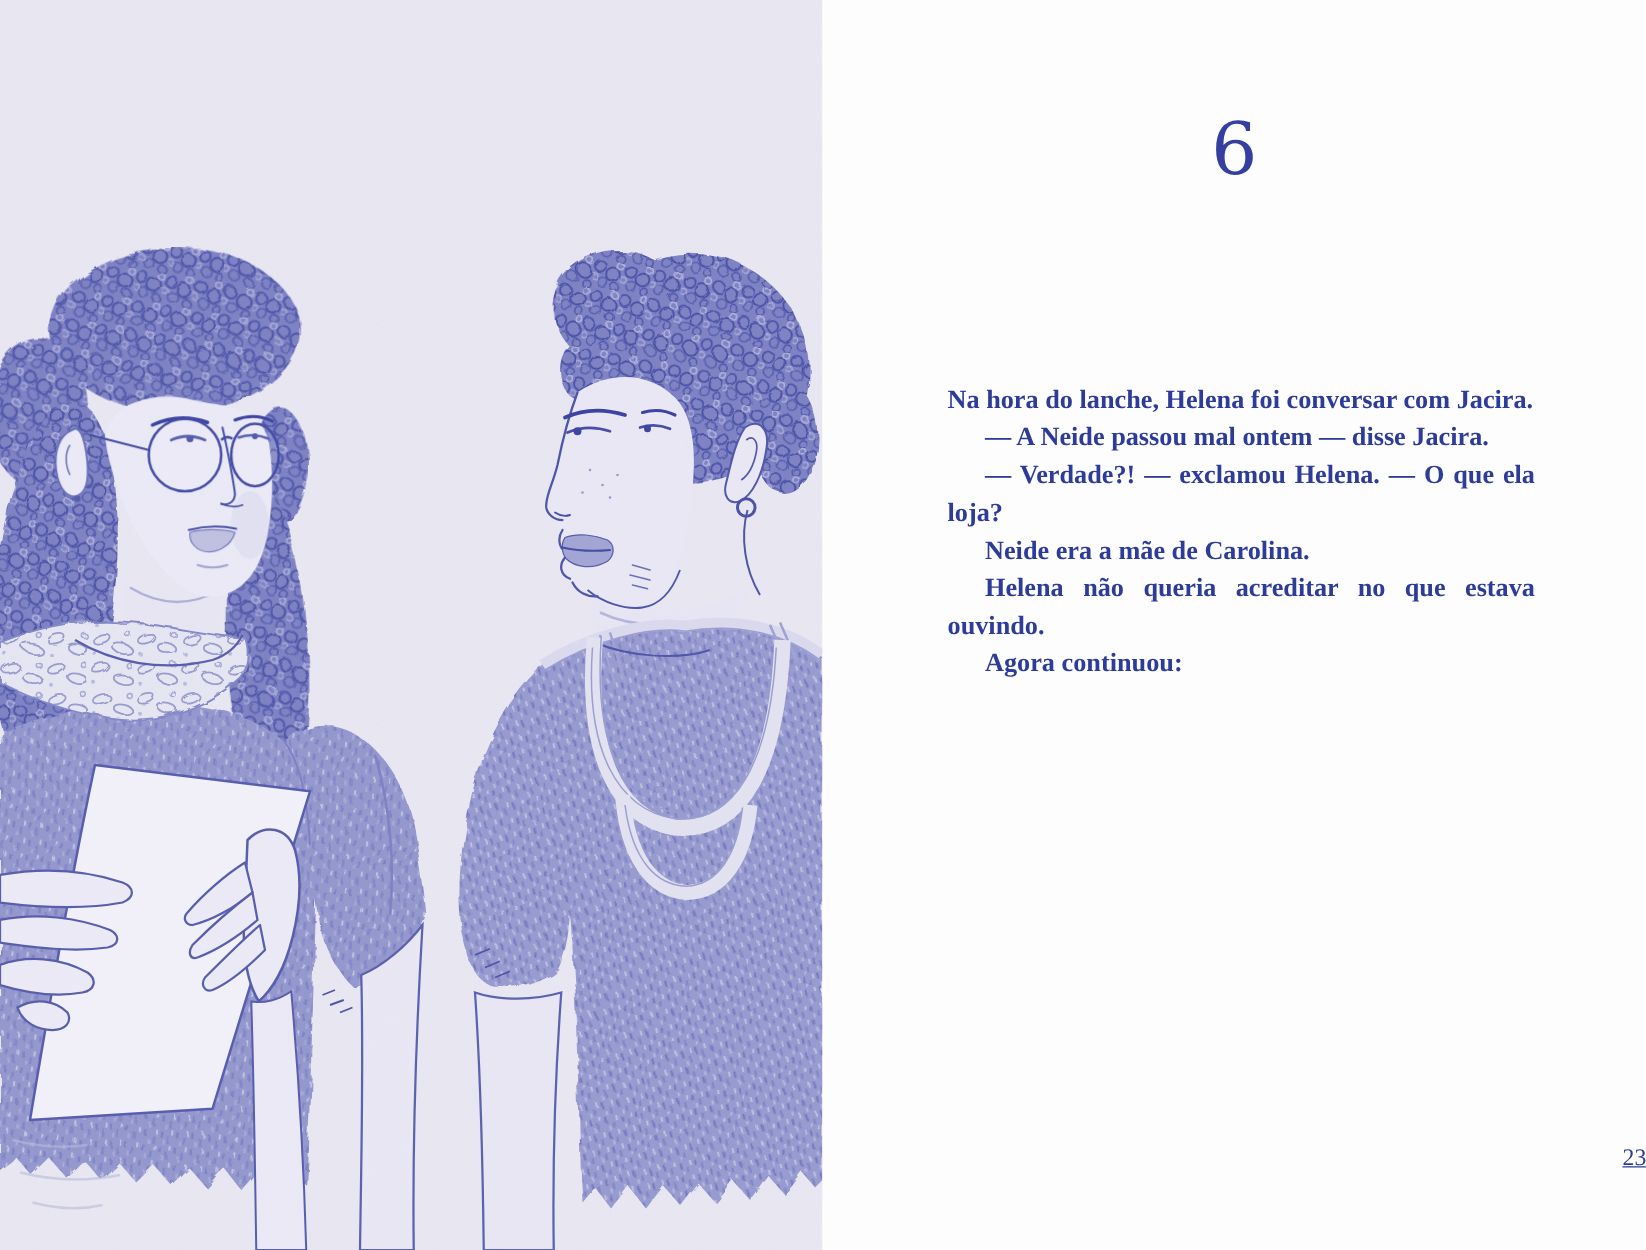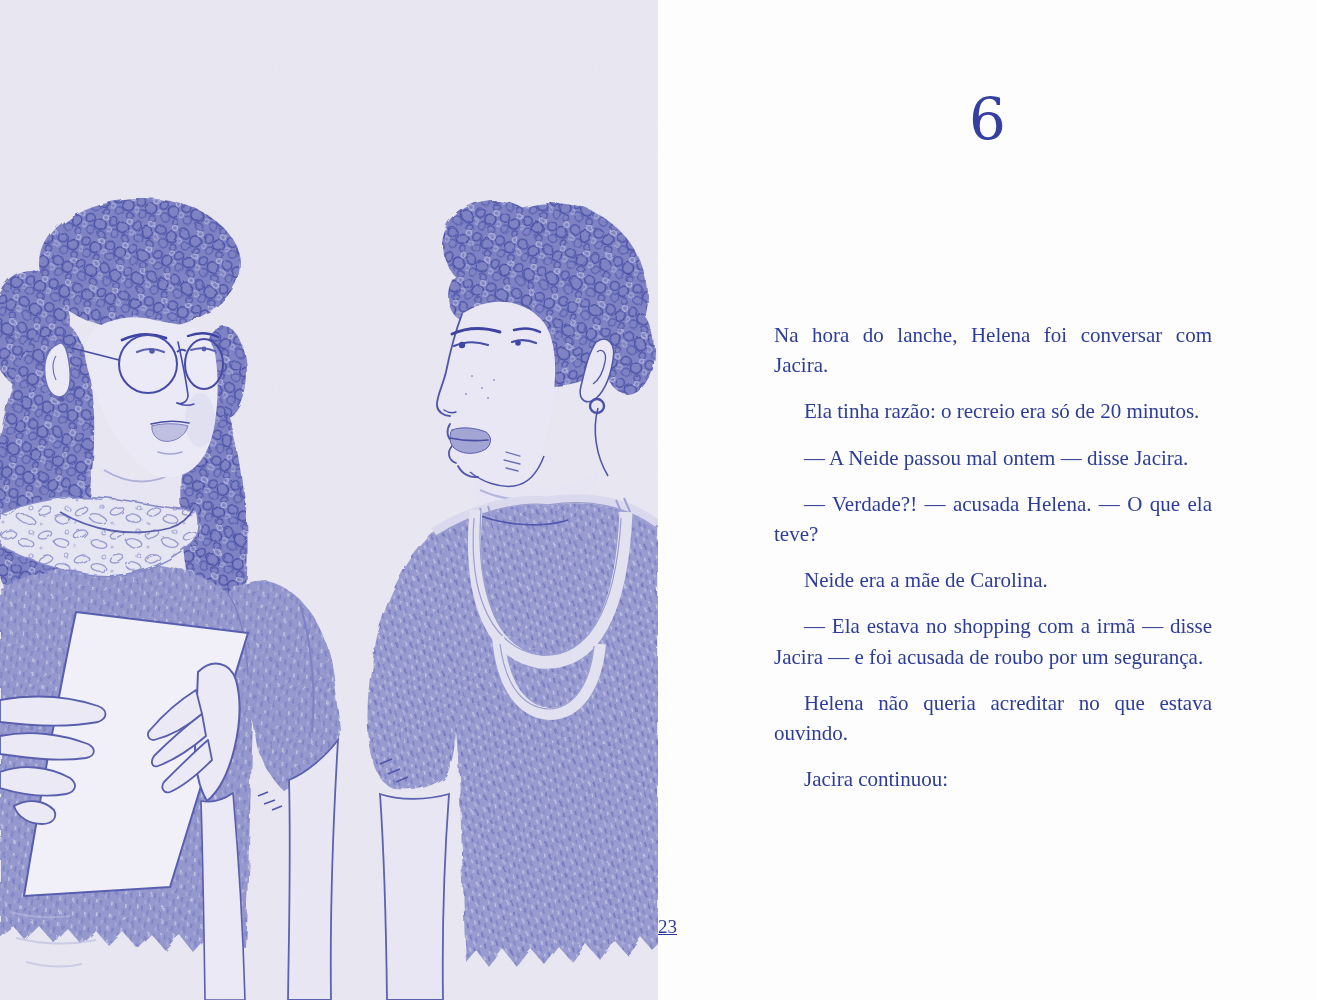--- a/index.html
+++ b/index.html
@@ -8,28 +8,29 @@
   .page-left{width:658px;background:#e9e8f2;}
   .page-left svg{display:block;}
   .page-right{width:659px;background:#fdfdfe;font-family:"Liberation Serif",serif;color:#2d3c98;}
   .chapter-number{
     position:absolute;top:90px;left:0;width:100%;
     text-align:center;font-family:"DejaVu Serif",serif;
     font-size:58px;line-height:1;color:#343fa0;
   }
   .text-block{position:absolute;top:304px;left:100px;width:470px;}
   .text-block p{
-    margin:16px;font-size:21px;line-height:30.2px;
+    margin:0;font-size:21px;line-height:30.2px;
     text-align:justify;text-indent:30px;hyphens:none;
     color:#2d3c98;
+    font-weight:bold;
   }
   .text-block p.first{text-indent:0;}
   .page-number{
     position:absolute;top:916px;left:0;width:100%;
-    text-align:left;font-size:19px;color:#2d3c98;text-decoration:underline;
+    text-align:right;font-size:19px;color:#2d3c98;text-decoration:underline;
   }
 </style>
 </head>
 <body>
 
 <div class="spread">
 
   <div class="page page-left">
     <svg width="658" height="1000" viewBox="0 0 658 1000">
       <defs>
@@ -235,24 +236,22 @@
       </g>
 
       <rect width="658" height="1000" filter="url(#grain)"></rect>
     </svg>
   </div>
 
   <div class="page page-right">
     <div class="chapter-number">6</div>
     <div class="text-block">
       <p class="first">Na hora do lanche, Helena foi conversar com Jacira.</p>
-      <p>Ela tinha razão: o recreio era só de 20 minutos.</p>
       <p>— A Neide passou mal ontem — disse Jacira.</p>
-      <p>— Verdade?! — acusada Helena. — O que ela teve?</p>
+      <p>— Verdade?! — exclamou Helena. — O que ela loja?</p>
       <p>Neide era a mãe de Carolina.</p>
-      <p>— Ela estava no shopping com a irmã — disse Jacira — e foi acusada de roubo por um segurança.</p>
       <p>Helena não queria acreditar no que estava ouvindo.</p>
-      <p>Jacira continuou:</p>
+      <p>Agora continuou:</p>
     </div>
     <div class="page-number">23</div>
   </div>
 
 </div>
 
 </body></html>

